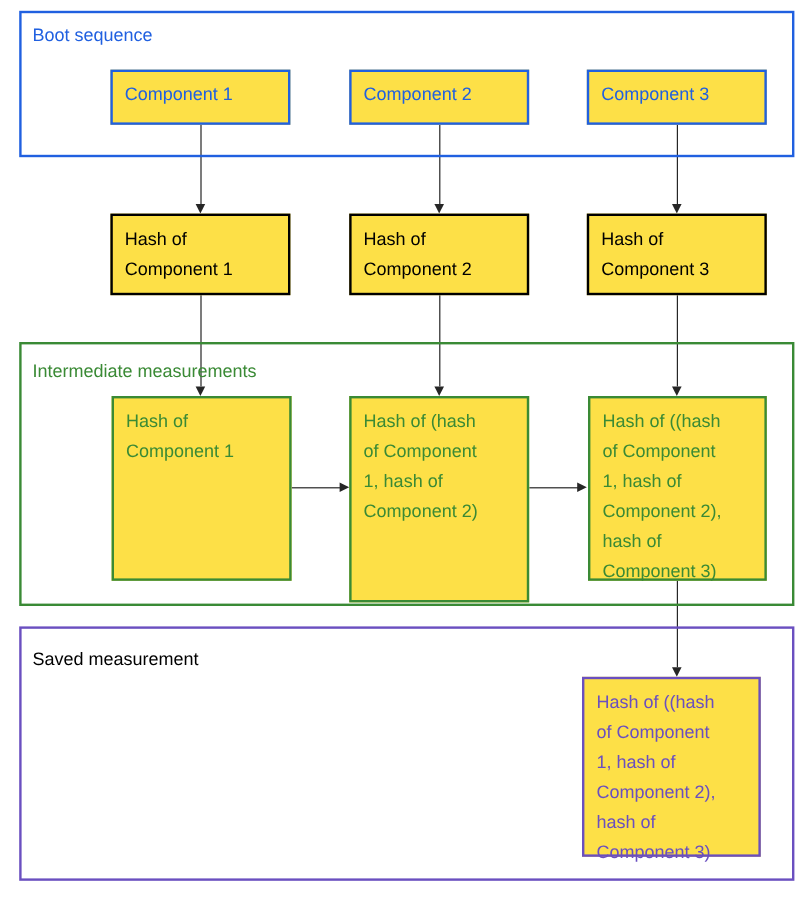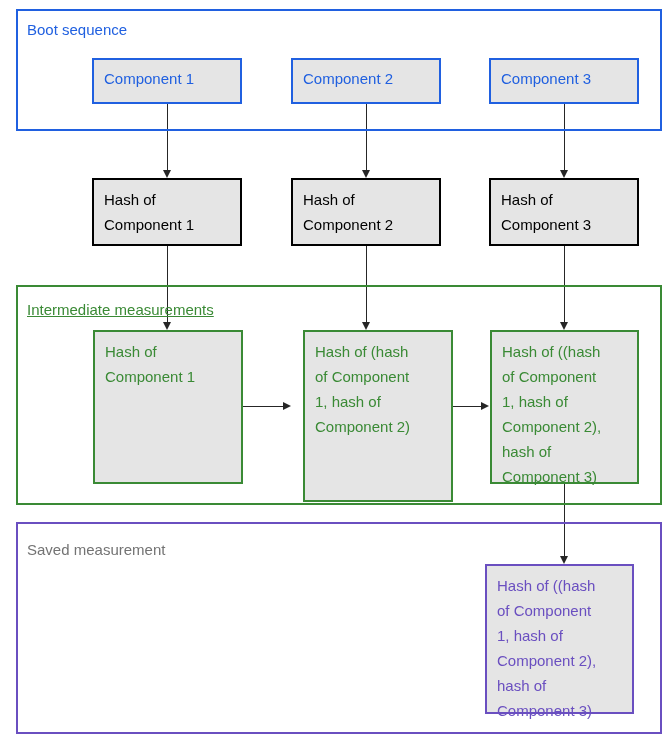--- a/index.html
+++ b/index.html
@@ -26,21 +26,21 @@
     position: absolute;
     font-size: 15px;
     line-height: 18px;
     white-space: nowrap;
     text-align: center;
   }
   .node {
     position: absolute;
     box-sizing: border-box;
     border-style: solid;
-    background: #e5e5e5;
+    background: #fde047;
   }
   .node-text {
     position: absolute;
     left: 10px;
     top: 7px;
     right: 5px;
     font-size: 15px;
     line-height: 25px;
     white-space: pre-line;
   }
@@ -70,36 +70,36 @@
   .node-black .node-text { color: #000000; }
   #node-hash-1 { left: 92px;  top: 178px; width: 150px; height: 68px; }
   #node-hash-2 { left: 291px; top: 178px; width: 150px; height: 68px; }
   #node-hash-3 { left: 489px; top: 178px; width: 150px; height: 68px; }
 
   
   #group-intermediate {
     left: 16px; top: 285px; width: 646px; height: 220px;
     border-color: #3a8a35;
   }
-  #label-intermediate { left: 27px; top: 301px; color: #3a8a35; text-decoration: underline; }
+  #label-intermediate { left: 27px; top: 301px; color: #3a8a35; }
   .node-green {
     border-width: 2px;
     border-color: #3a8a35;
   }
   .node-green .node-text { color: #3a8a35; }
   #node-im-1 { left: 93px;  top: 330px; width: 150px; height: 154px; }
-  #node-im-2 { left: 291px; top: 330px; width: 150px; height: 172px; margin-left: 12px; }
+  #node-im-2 { left: 291px; top: 330px; width: 150px; height: 172px; }
   #node-im-3 { left: 490px; top: 330px; width: 149px; height: 154px; }
 
   
   #group-saved {
     left: 16px; top: 522px; width: 646px; height: 212px;
     border-color: #6a4fc0;
   }
-  #label-saved { left: 27px; top: 541px; color: #737373; }
+  #label-saved { left: 27px; top: 541px; color: #000000; }
   .node-purple {
     border-width: 2px;
     border-color: #6a4fc0;
   }
   .node-purple .node-text { color: #6a4fc0; }
   #node-saved-1 { left: 485px; top: 564px; width: 149px; height: 150px; }
 
   
   .vline {
     position: absolute;

